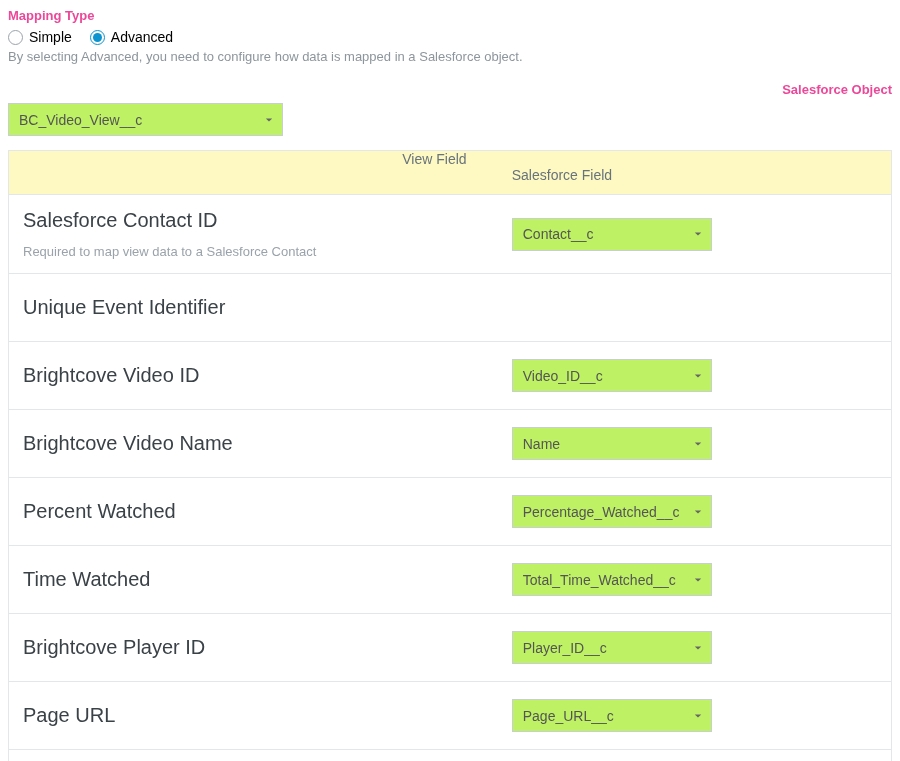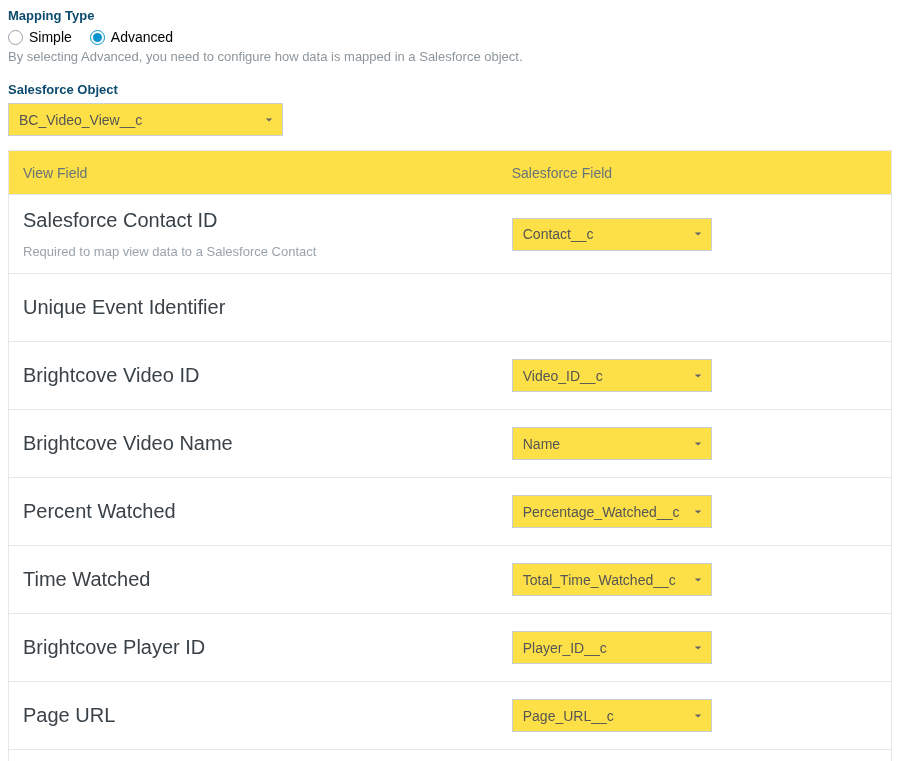--- a/index.html
+++ b/index.html
@@ -11,21 +11,21 @@
       font-family: -apple-system, BlinkMacSystemFont, "Segoe UI", Helvetica, Arial, sans-serif;
       font-size: 14px;
       color: #333;
       background: #fff;
       padding: 8px;
       width: 900px;
     }
     .section-title {
       font-size: 13px;
       font-weight: 600;
-      color: #0c4a6e;
+      color: #ec4899;
       margin-bottom: 6px;
     }
     .radio-group {
       display: flex;
       align-items: center;
       gap: 18px;
       margin-bottom: 4px;
     }
     .radio-option {
       display: flex;
@@ -56,34 +56,35 @@
       font-size: 14px;
       color: #000000;
     }
     .help-text {
       font-size: 13px;
       color: #8d969c;
       margin-bottom: 18px;
     }
     .object-block {
       margin-bottom: 14px;
+      text-align: right;
     }
     .select-wrap {
       position: relative;
       width: 275px;
     }
     .select-wrap.small {
       width: 200px;
       border-radius: 11px;
     }
     .select {
       width: 100%;
       height: 33px;
       border: 1px solid #c7cfd4;
-      background: #fde047;
+      background: #bef264;
       padding: 0 30px 0 10px;
       font-size: 14px;
       color: #555;
       display: flex;
       align-items: center;
       cursor: pointer;
       user-select: none;
     }
     .select-caret {
       position: absolute;
@@ -101,24 +102,25 @@
       width: 8px;
       height: 8px;
     }
     .table {
       border: 1px solid #e3e7ea;
       border-bottom: none;
       width: 100%;
     }
     .table-head {
       display: flex;
-      background: #fde047;
+      background: #fef9c3;
       border-bottom: 1px solid #e3e7ea;
       height: 44px;
-      align-items: center;
+      align-items: flex-end;
+      flex-direction: column;
     }
     .col-left {
       width: 57%;
       padding-left: 14px;
     }
     .col-right {
       width: 43%;
       padding-left: 0;
     }
     .th {

